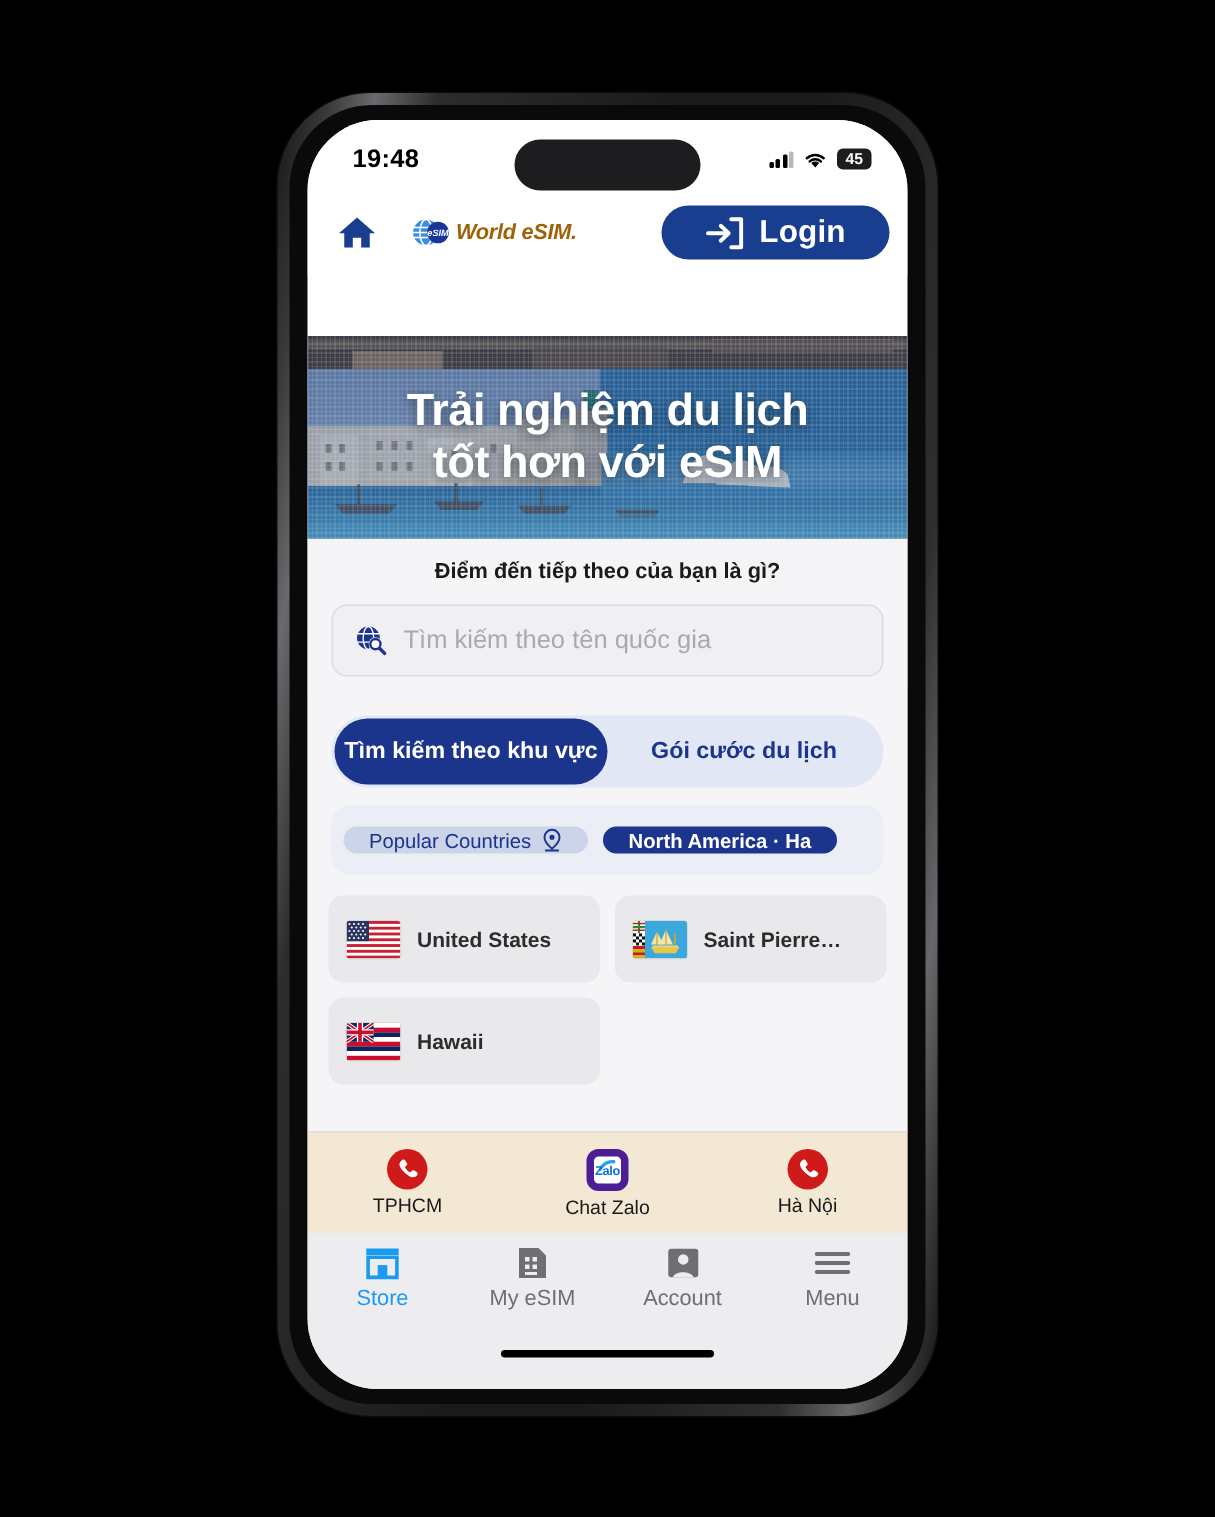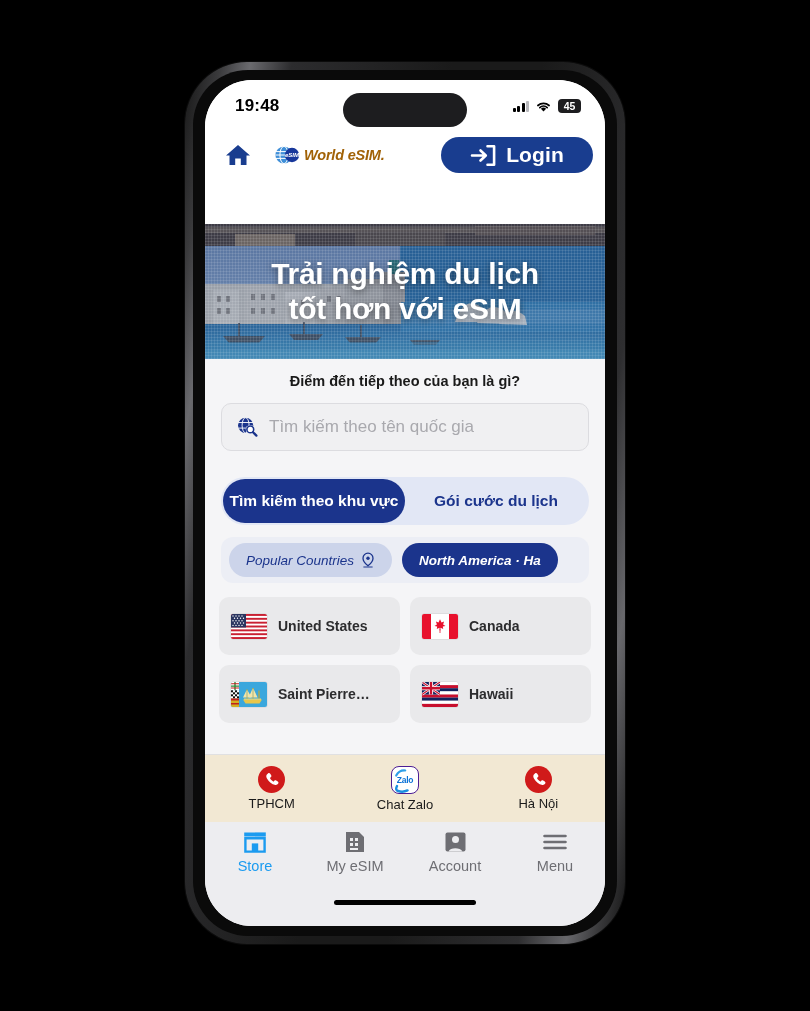--- a/index.html
+++ b/index.html
@@ -138,22 +138,22 @@
   }
   .mode-tab.active { background: #1b348c; color: #fff; }
   .mode-tab.inactive { color: #1b348c; }
 
   #region-chip-bar {
     margin: 12px 16px 0; height: 46px; background: #eceef5;
     border-radius: 12px; display: flex; align-items: center;
     gap: 10px; padding: 0 8px; overflow: hidden;
   }
   .region-chip {
-    height: 34px; border-radius: 18px; display: flex; align-items: center;
-    gap: 7px; padding: 0 17px; font-size: 13.5px; white-space: nowrap; cursor: pointer; font-style: italic;
+    height: 18px; border-radius: 18px; display: flex; align-items: center;
+    gap: 7px; padding: 0 17px; font-size: 13.5px; white-space: nowrap; cursor: pointer;
   }
   .region-chip.inactive { background: #ccd4ea; color: #1b348c; }
   .region-chip.active { background: #1b348c; color: #fff; font-weight: bold; }
 
   #country-grid {
     margin: 14px 14px 0; display: grid;
     grid-template-columns: 1fr 1fr; gap: 10px;
   }
   .country-card {
     height: 58px; background: #e9e9eb; border-radius: 10px;
@@ -176,21 +176,21 @@
     flex: 1; display: flex; flex-direction: column;
     align-items: center; gap: 3px; cursor: pointer;
   }
   .contact-label { font-size: 13px; color: #1a1a1a; }
   .phone-circle {
     width: 27px; height: 27px; border-radius: 50%; background: #d01a1a;
     display: flex; align-items: center; justify-content: center;
   }
   #zalo-icon {
     width: 28px; height: 28px; border-radius: 8px; background: #fff;
-    border: 1px solid #4c1d95; position: relative; overflow: hidden;
+    border: 5px solid #4c1d95; position: relative; overflow: hidden;
     display: flex; align-items: center; justify-content: center;
   }
   #zalo-text { font-size: 8.5px; font-weight: bold; color: #0c72d6; letter-spacing: -.2px; z-index:2;}
 
   
   #bottom-nav {
     flex: 0 0 72px; background: #ededf0;
     display: flex; align-items: flex-start; padding-top: 8px;
   }
   .nav-item {
@@ -408,32 +408,20 @@
               <circle cx="2" cy="11.4" r=".7"></circle>
                 <circle cx="5" cy="11.4" r=".7"></circle>
                 <circle cx="8" cy="11.4" r=".7"></circle>
                 <circle cx="11" cy="11.4" r=".7"></circle>
             </g>
           </svg>
         </span>
         <span class="country-name">United States</span>
       </div>
 
-      <div class="country-card">
-        <span class="flag">
-          <svg width="36" height="25" viewBox="0 0 36 25">
-            <rect width="36" height="25" fill="#fff"></rect>
-            <rect width="9" height="25" fill="#e8112d"></rect>
-            <rect x="27" width="9" height="25" fill="#e8112d"></rect>
-            <path d="M18 5.2l1.5 3.3 2.6-.9-1 3 2.4 1.5-2.7.5.4 2.5-2.6-1.4-.6 3.8-.6-3.8-2.6 1.4.4-2.5-2.7-.5 2.4-1.5-1-3 2.6.9z" fill="#e8112d"></path>
-            <rect x="17.6" y="15" width=".8" height="4" fill="#e8112d"></rect>
-          </svg>
-        </span>
-        <span class="country-name">Canada</span>
-      </div>
 
       <div class="country-card">
         <span class="flag">
           <svg width="36" height="25" viewBox="0 0 36 25">
             <rect width="36" height="25" fill="#3aa7dd"></rect>
             <rect width="8" height="8.3" fill="#fff"></rect>
             <path d="M0 0h8v8.3H0z" fill="#fff"></path>
             <path d="M3.3 0h1.4v8.3H3.3z" fill="#2a8b3c"></path>
             <path d="M0 3.4h8v1.4H0z" fill="#2a8b3c"></path>
             <path d="M0 1.2h8v1H0zM0 5.6h8v1H0z" fill="#c02020"></path>

